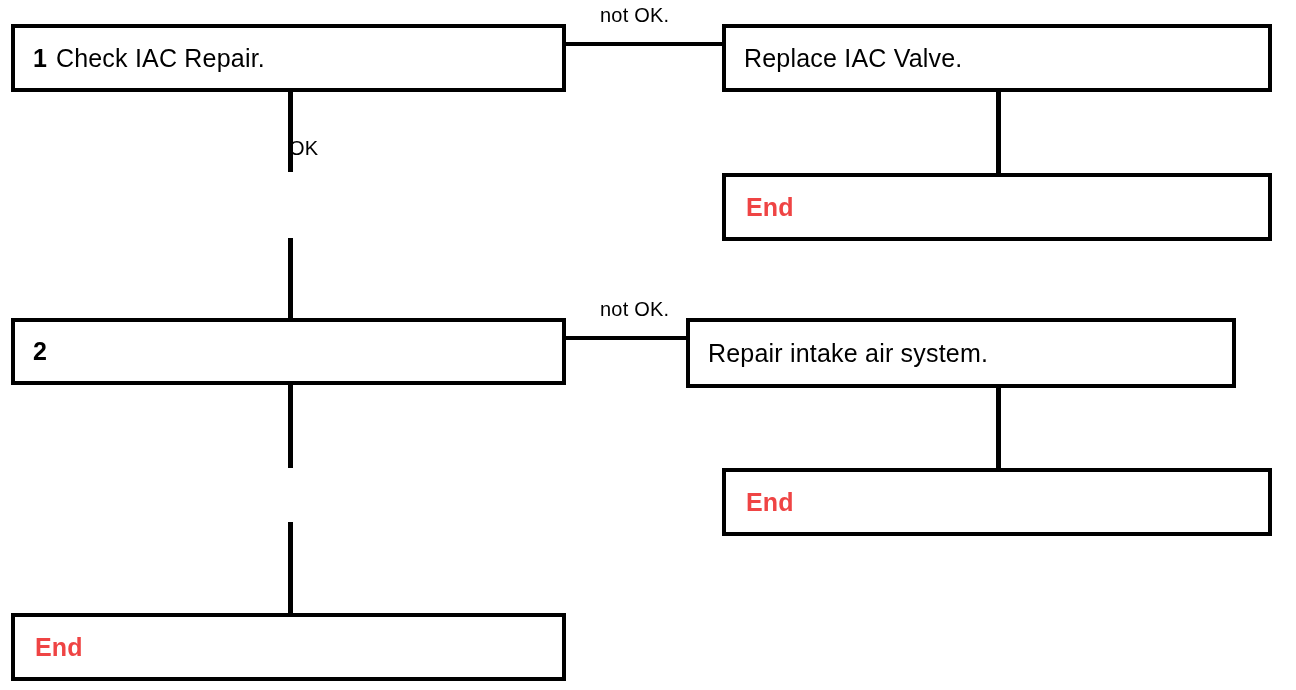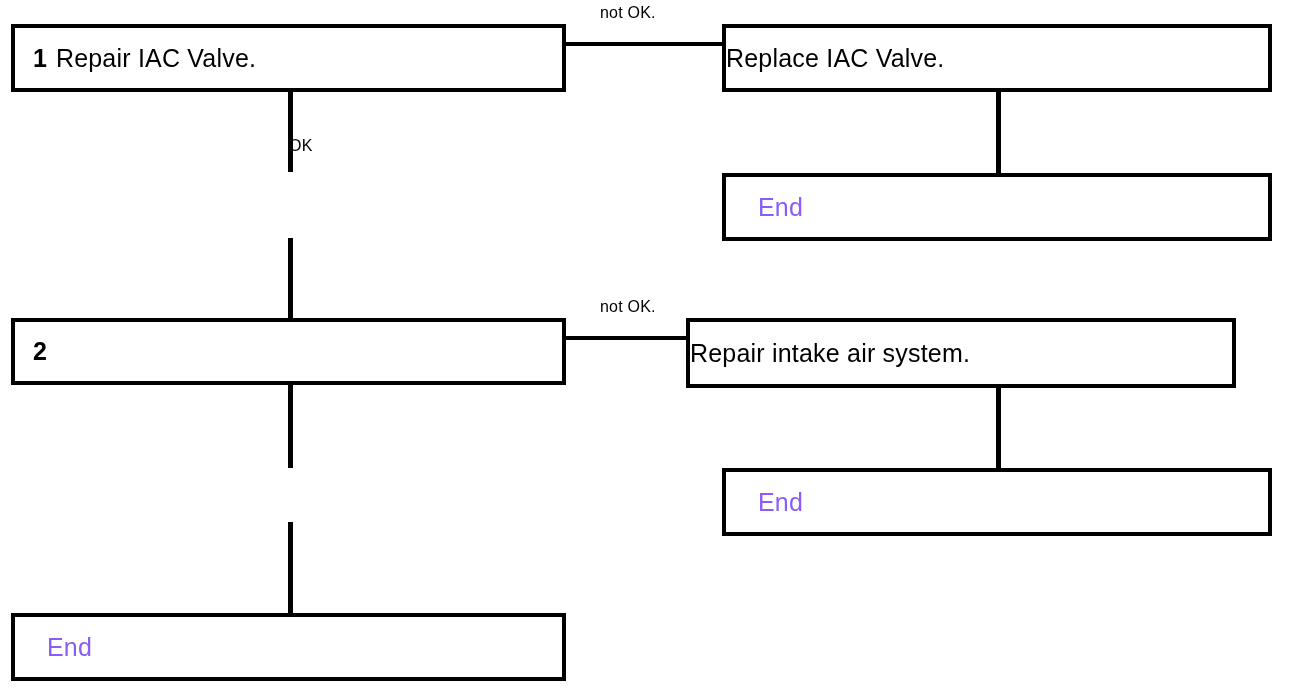--- a/index.html
+++ b/index.html
@@ -22,61 +22,62 @@
     border: 4px solid #000000;
     background: #ffffff;
     display: flex;
     align-items: center;
     z-index: 3;
   }
   .node-text {
     font-size: 25px;
     color: #000000;
     line-height: 1;
+    padding-left: 18px;
     white-space: nowrap;
     letter-spacing: 0.2px;
   }
   .step-num {
     font-weight: bold;
     padding-left: 18px;
     font-size: 25px;
     color: #000000;
     line-height: 1;
   }
   .step-label {
     font-size: 25px;
     color: #000000;
     line-height: 1;
     padding-left: 9px;
     white-space: nowrap;
     letter-spacing: 0.2px;
   }
   .end-text {
-    font-weight: normal;
+    font-weight: bold;
     font-size: 25px;
-    color: #8b5cf6;
+    color: #ef4444;
     line-height: 1;
-    padding-left: 32px;
+    padding-left: 20px;
     letter-spacing: 0.2px;
   }
   .conn-h {
     position: absolute;
     height: 4px;
     background: #000000;
     z-index: 1;
   }
   .conn-v {
     position: absolute;
     width: 4px;
     background: #000000;
     z-index: 1;
   }
   .edge-label {
     position: absolute;
-    font-size: 16px;
+    font-size: 20px;
     color: #000000;
     line-height: 1;
     white-space: nowrap;
     z-index: 4;
     letter-spacing: 0.2px;
   }
 </style>
 </head>
 <body>
 
@@ -97,21 +98,21 @@
   <div class="conn-v" style="left:288px; top:522px; width:5px; height:94px;"></div>
 
   <div class="edge-label" style="left:600px; top:5px;">not OK.</div>
 
   <div class="edge-label" style="left:289px; top:138px;">OK</div>
 
   <div class="edge-label" style="left:600px; top:299px;">not OK.</div>
 
   <div class="node" style="left:11px; top:24px; width:555px; height:68px;">
     <span class="step-num">1</span>
-    <span class="step-label">Repair IAC Valve.</span>
+    <span class="step-label">Check IAC Repair.</span>
   </div>
 
   <div class="node" style="left:722px; top:24px; width:550px; height:68px;">
     <span class="node-text">Replace IAC Valve.</span>
   </div>
 
   <div class="node" style="left:722px; top:173px; width:550px; height:68px;">
     <span class="end-text">End</span>
   </div>
 

